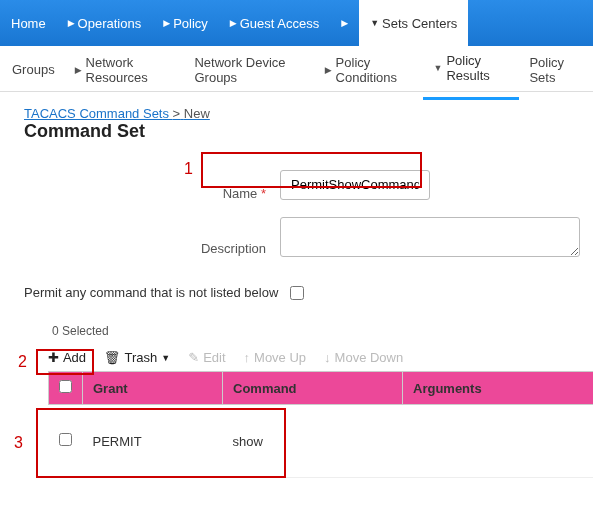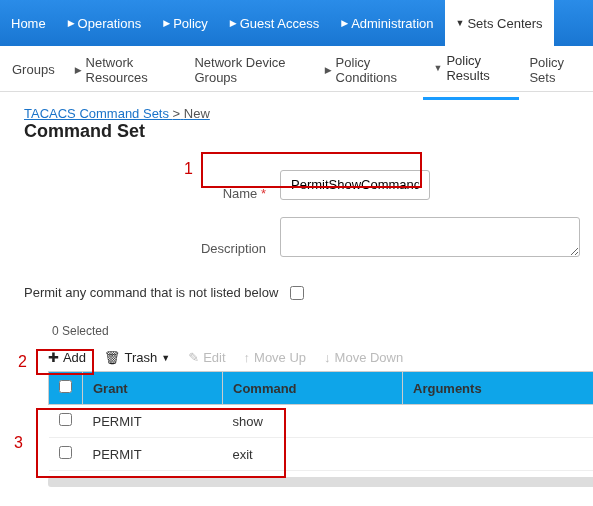--- a/index.html
+++ b/index.html
@@ -22,22 +22,22 @@
   .txtinput { height:30px; border:1px solid #bbb; border-radius:3px; padding:4px 10px; font-size:13px; width:150px; }
   .txtarea { border:1px solid #bbb; border-radius:3px; padding:6px 10px; font-size:13px; width:300px; height:40px; }
   .checkline { display:flex; align-items:center; gap:12px; margin:28px 0 24px 0; color:#333; font-size:13px;}
   .checkline input { width:14px; height:14px; }
   .selcount { font-size:12px; color:#555; margin-left:28px; margin-bottom:6px; }
   .toolbar { display:flex; align-items:center; gap:18px; padding:6px 0 6px 24px; color:#777; font-size:13px;}
   .toolbar .btn { display:flex; align-items:center; gap:4px; cursor:pointer; color:#555; }
   .toolbar .btn.active { color:#222; }
   .toolbar .disabled { color:#bbb; }
   table.cmd { width:560px; border-collapse:collapse; margin-left:24px; }
-  table.cmd thead th { background:#0ea5e9; border:1px solid #ccc; text-align:left; padding:8px 10px; font-weight:bold; font-size:13px; color:#333;}
-  table.cmd td { border-bottom:1px solid #eee; padding:8px 10px; font-size:13px; color:#333;}
+  table.cmd thead th { background:#ec4899; border:1px solid #ccc; text-align:left; padding:8px 10px; font-weight:bold; font-size:13px; color:#333;}
+  table.cmd td { border-bottom:1px solid #eee; padding:28px 10px; font-size:13px; color:#333;}
   .chkcol { width:30px; text-align:center; }
   .annot { position:absolute; color:#c00; font-size:16px; font-weight:500; pointer-events:none; }
   .redbox { position:absolute; border:2px solid #c00; pointer-events:none; }
   .scrollbar { height:10px; background:#ddd; margin:6px 24px 0 24px; border-radius:3px; width:558px;}
 </style>
 </head>
 <body>
 
 <div class="topnav">
   <div class="item">
@@ -50,21 +50,20 @@
   <div class="item">
       <span class="tri">▶</span>
       <span>Policy</span>
     </div>
   <div class="item">
       <span class="tri">▶</span>
       <span>Guest Access</span>
     </div>
   <div class="item">
       <span class="tri">▶</span>
-      <span>Administration</span>
     </div>
   <div class="item active">
       <span class="tri" style="color:#333">▼</span>
       <span>Sets Centers</span>
     </div>
 </div>
 
 <div class="subnav">
   <div class="sitem">
       <span>Groups</span>

